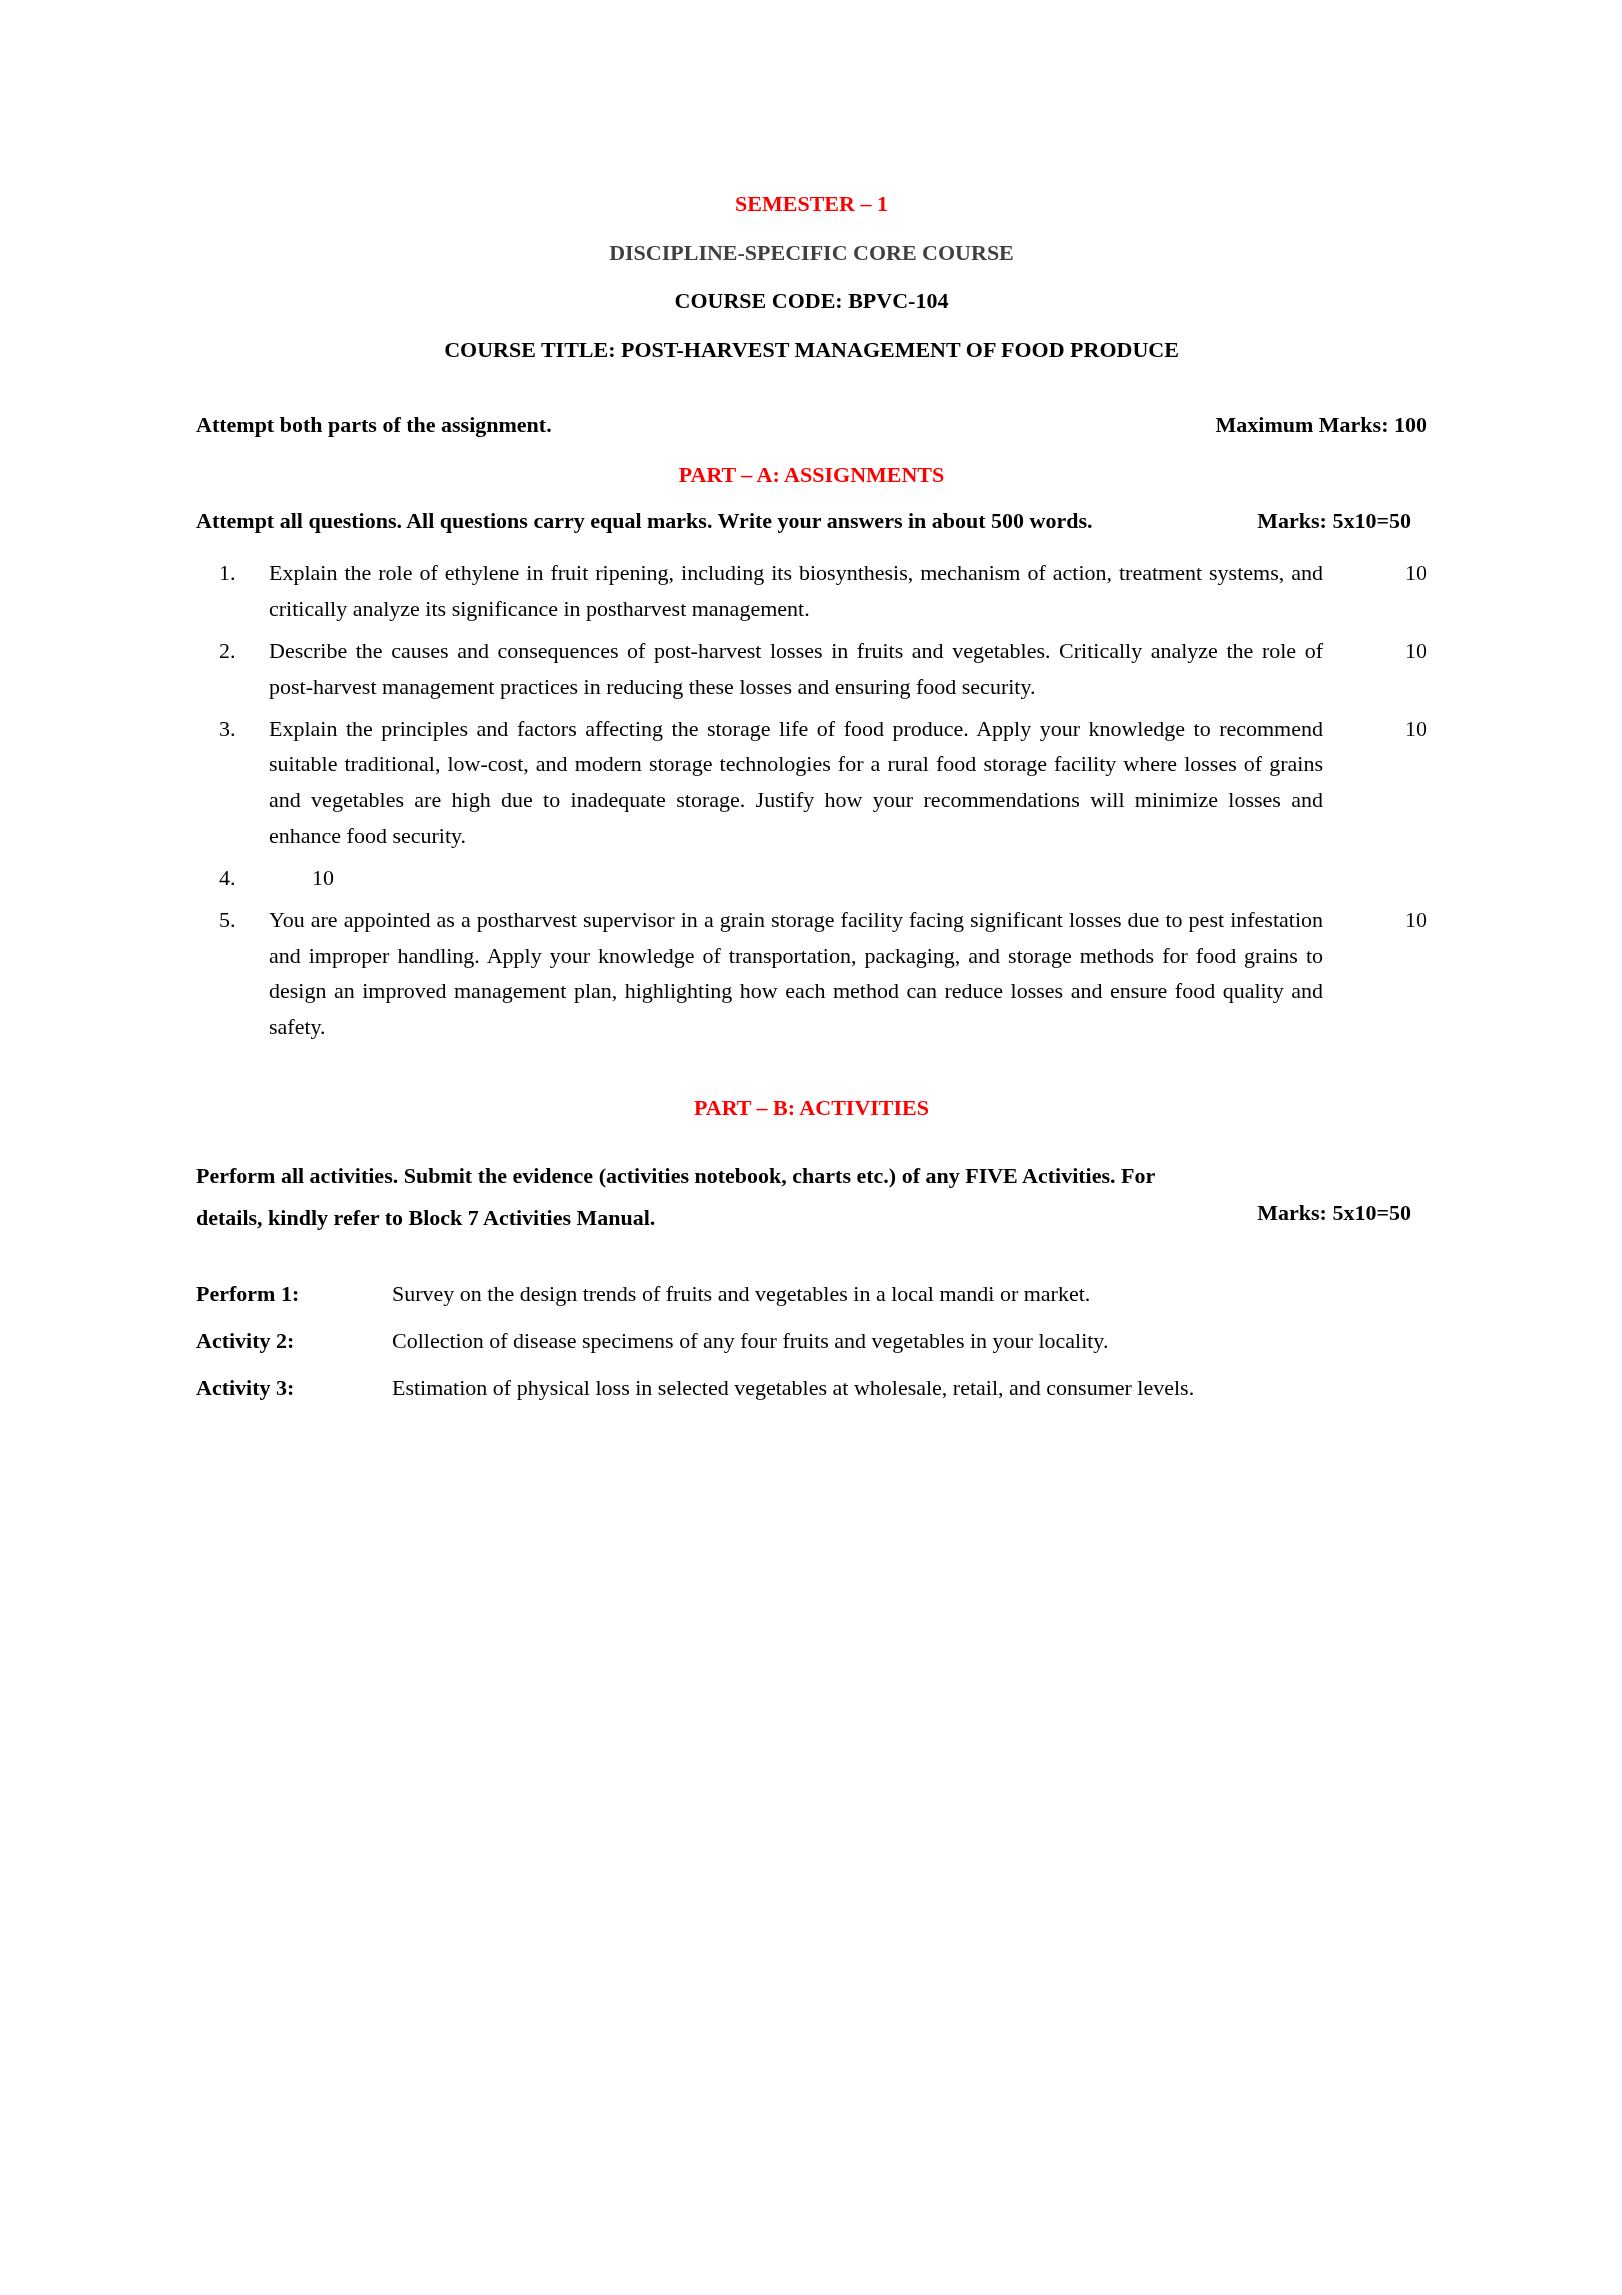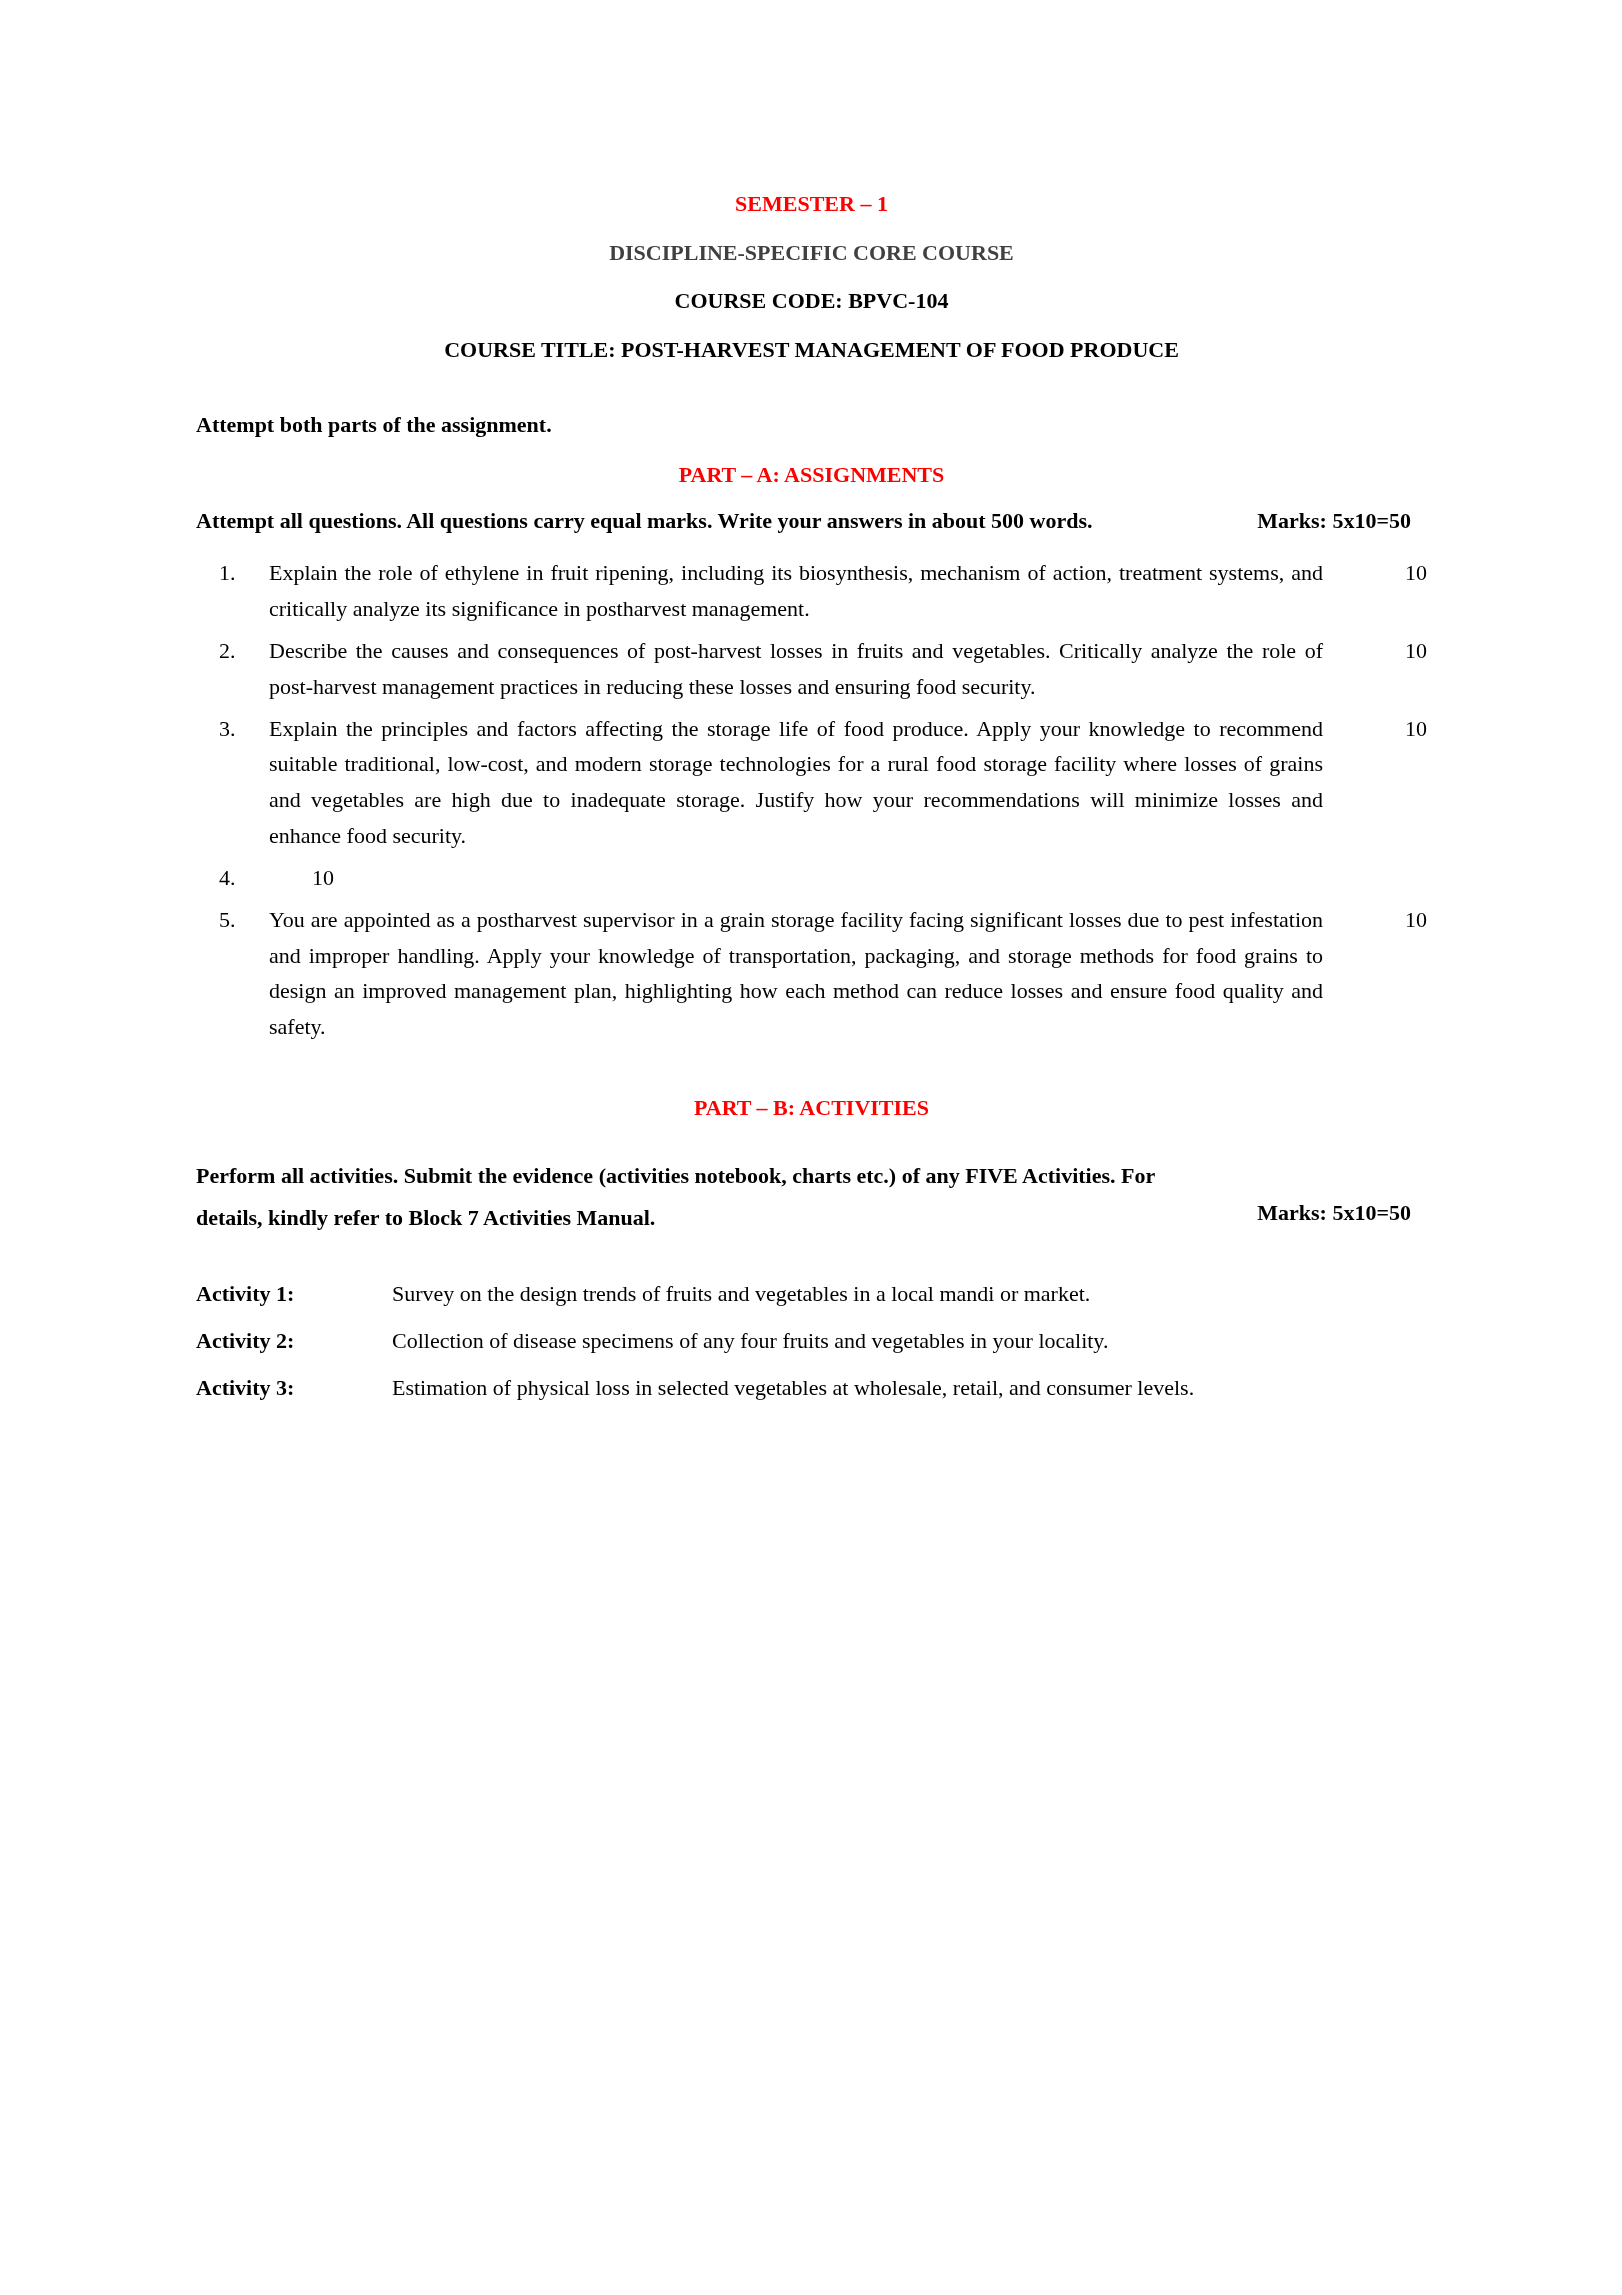--- a/index.html
+++ b/index.html
@@ -89,20 +89,21 @@
 
 <div class="page">
 
   <div class="headline center bold red">SEMESTER – 1</div>
   <div class="headline center bold blue">DISCIPLINE-SPECIFIC CORE COURSE</div>
   <div class="headline center bold">COURSE CODE: BPVC-104</div>
   <div class="headline center bold course-title-line">COURSE TITLE: POST-HARVEST MANAGEMENT OF FOOD PRODUCE</div>
 
   <div class="attempt-row">
     <span>Attempt both parts of the assignment.</span>
+    <span>Maximum Marks: 100</span>
   </div>
 
   <div class="part-title center bold red">PART – A: ASSIGNMENTS</div>
 
   <div class="instruction-block">
     <span class="instruction-text">Attempt all questions. All questions carry equal marks. Write your answers in about 500 words.</span>
     <span class="marks-abs">Marks: 5x10=50</span>
   </div>
 
   <div class="questions">
@@ -141,21 +142,21 @@
   <div class="part-title center bold red part-b-title">PART – B: ACTIVITIES</div>
 
   <div class="instruction-block part-b-instruction">
     <span class="instruction-text line2-pad">Perform all activities. Submit the evidence (activities notebook, charts etc.) of any FIVE Activities. For details, kindly refer to Block 7 Activities Manual.</span>
     <span class="marks-abs">Marks: 5x10=50</span>
   </div>
 
   <div class="activities">
 
     <div class="activity">
-      <span class="alabel">Activity 1:</span>
+      <span class="alabel">Perform 1:</span>
       <div class="atext">Survey on the design trends of fruits and vegetables in a local mandi or market.</div>
     </div>
 
     <div class="activity">
       <span class="alabel">Activity 2:</span>
       <div class="atext">Collection of disease specimens of any four fruits and vegetables in your locality.</div>
     </div>
 
     <div class="activity">
       <span class="alabel">Activity 3:</span>

